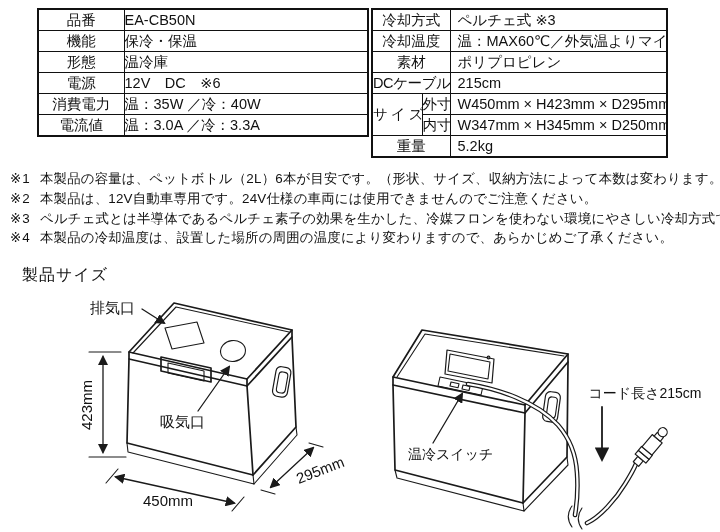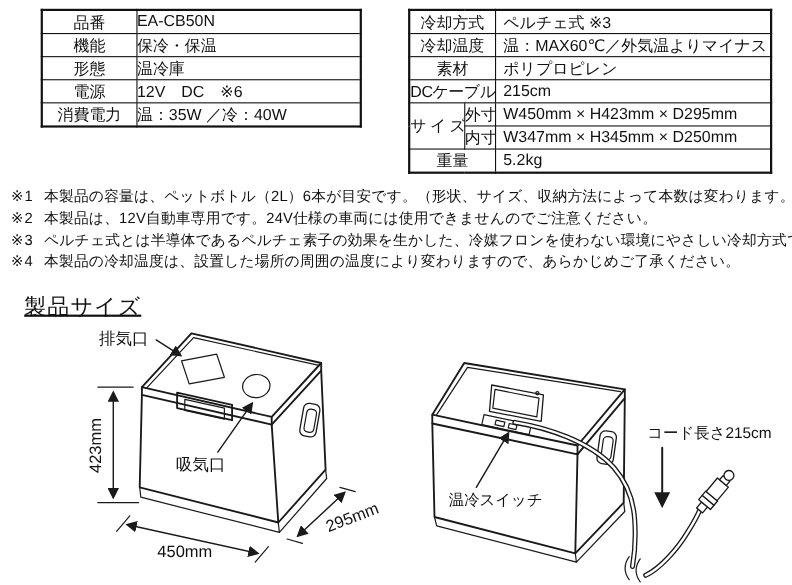--- a/index.html
+++ b/index.html
@@ -2,34 +2,34 @@
 <html><head>
 <meta charset="utf-8">
 <style>
   html,body{margin:0;padding:0;background:#fff;}
   .page{position:relative;width:720px;height:532px;background:#fff;overflow:hidden;
         font-family:"Liberation Sans","DejaVu Sans",sans-serif;color:#111;}
   table.spec{position:absolute;border-collapse:collapse;table-layout:fixed;
              border:2px solid #111;background:#fff;}
   table.spec td{border:1px solid #111;height:20px;padding:0;vertical-align:middle;
                 font-size:14.5px;white-space:nowrap;overflow:hidden;}
-  #tblL{left:37px;top:8px;width:292px;}
-  #tblR{left:371px;top:8px;width:331px;}
+  #tblL{left:37px;top:8px;width:332px;}
+  #tblR{left:371px;top:8px;width:297px;}
   td.lab{text-align:center;}
   td.val{padding-left:9px;text-align:left;}
   #tblR td.val{padding-left:7px;}
   td.narrow{font-size:10.5px;letter-spacing:-0.4px;}
   td.szlab{letter-spacing:3px;text-align:right;}
   td.sublab{font-size:11.5px;text-align:center;}
   td.small{font-size:12px;}
   .footnotes{position:absolute;left:10px;top:169px;width:708px;}
   .fn{display:flex;font-size:13.4px;line-height:19.8px;}
   .fn .mk{flex:none;width:30px;letter-spacing:1px;}
   .fn .tx{flex:1;white-space:nowrap;letter-spacing:0.2px;}
-  .size-heading{position:absolute;left:22px;top:265px;font-size:20px;letter-spacing:1px;text-decoration:underline;}
+  .size-heading{position:absolute;left:22px;top:265px;font-size:16px;letter-spacing:1px;}
   svg{position:absolute;}
   #svgL{left:20px;top:293px;}
   #svgR{left:378px;top:293px;}
   svg text{font-size:15px;fill:#111;}
   .ln{fill:none;stroke:#1a1a1a;stroke-width:1.7;stroke-linejoin:round;stroke-linecap:round;}
   .thin{fill:none;stroke:#1a1a1a;stroke-width:1.1;stroke-linejoin:round;stroke-linecap:round;}
   .wfill{fill:#fff;stroke:#1a1a1a;stroke-width:1.2;stroke-linejoin:round;}
   .dim{fill:none;stroke:#1a1a1a;stroke-width:1.3;stroke-linecap:round;}
   .dimbold{fill:none;stroke:#1a1a1a;stroke-width:1.8;stroke-linecap:round;}
   .cableO{fill:none;stroke:#1a1a1a;stroke-width:4.6;stroke-linecap:round;}
@@ -59,20 +59,24 @@
       <td class="val">温冷庫</td>
         </tr>
     <tr>
       <td class="lab">電源</td>
       <td class="val">12V　DC　※6</td>
         </tr>
     <tr>
       <td class="lab">消費電力</td>
       <td class="val">温：35W ／冷：40W</td>
         </tr>
+    <tr>
+      <td class="lab">電流値</td>
+      <td class="val">温：3.0A ／冷：3.3A</td>
+        </tr>
   </tbody>
     </table>
 
   <table class="spec" id="tblR">
     <colgroup>
         <col style="width:50px">
         <col style="width:28px">
         <col>
       </colgroup>
     <tbody>

